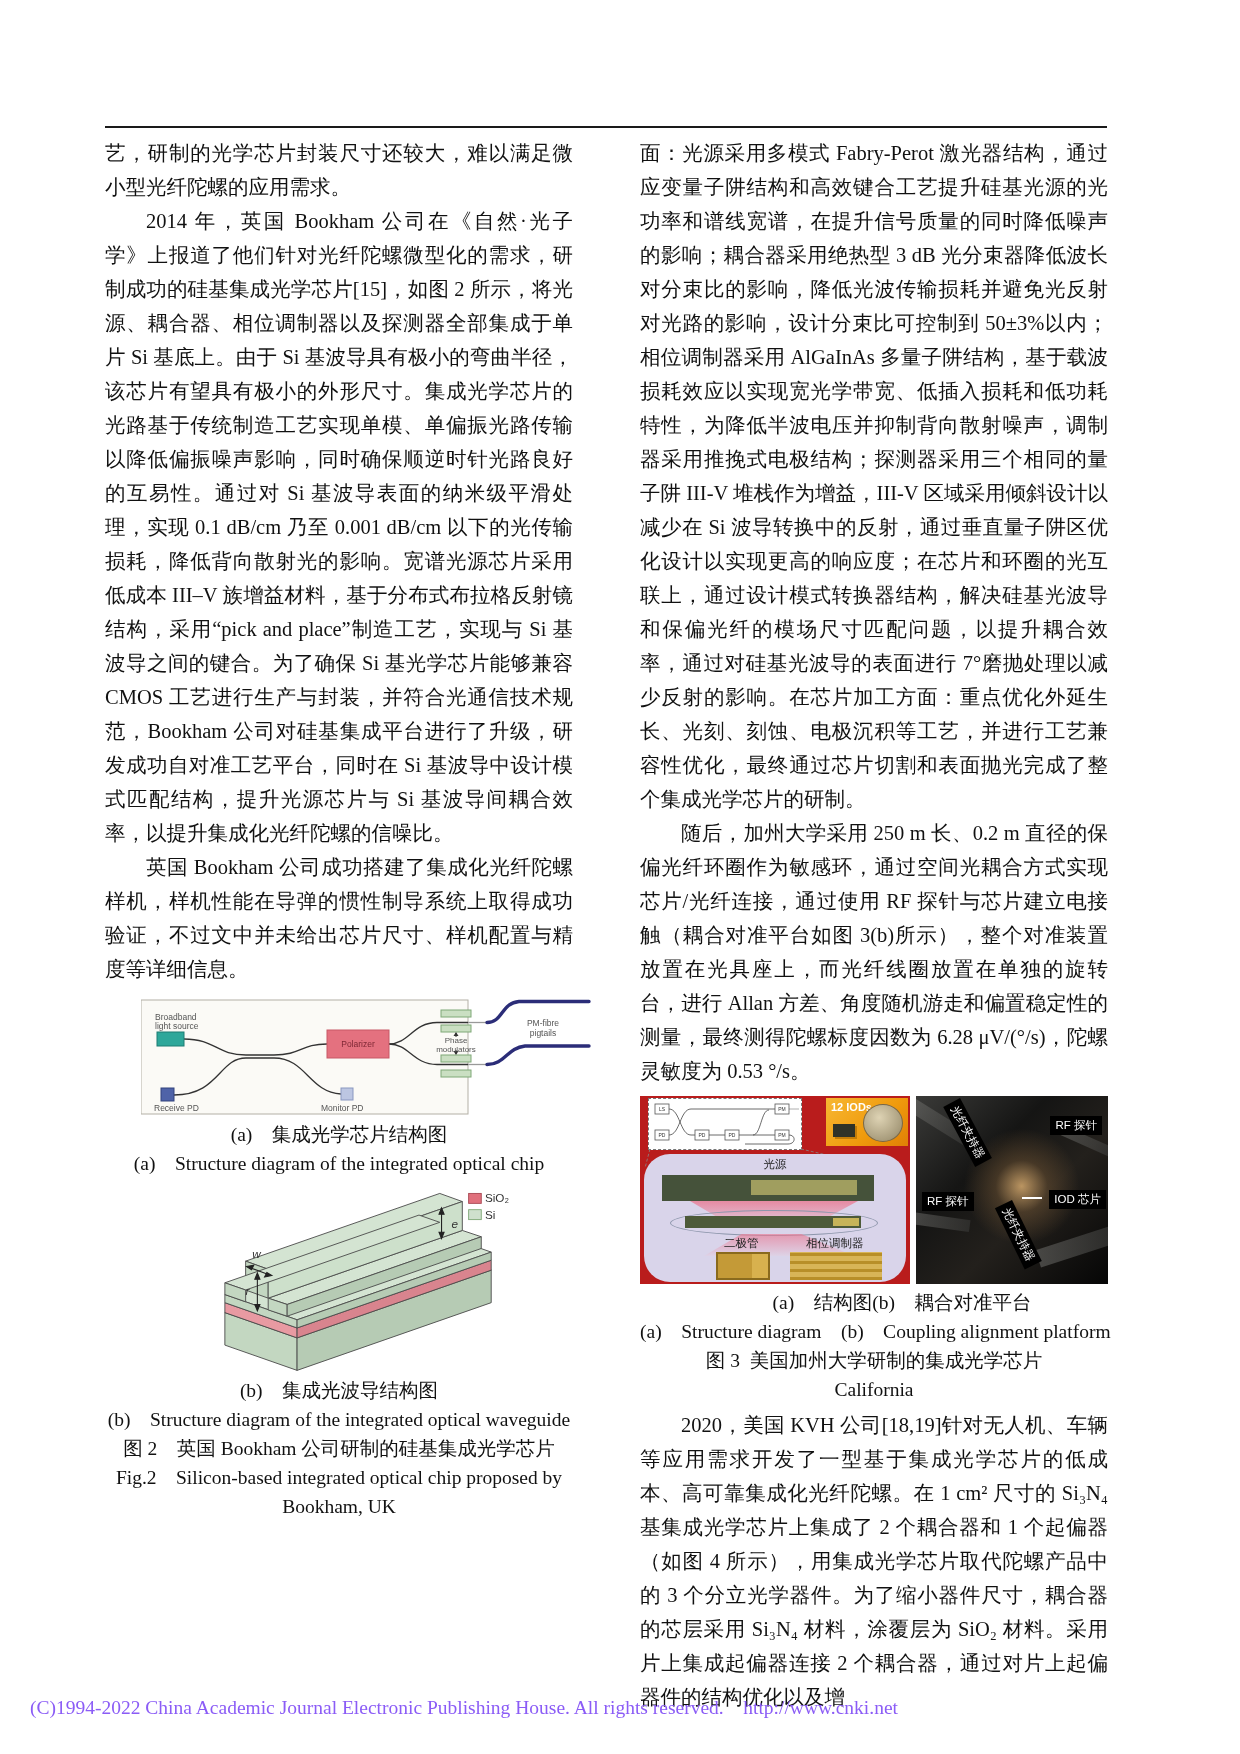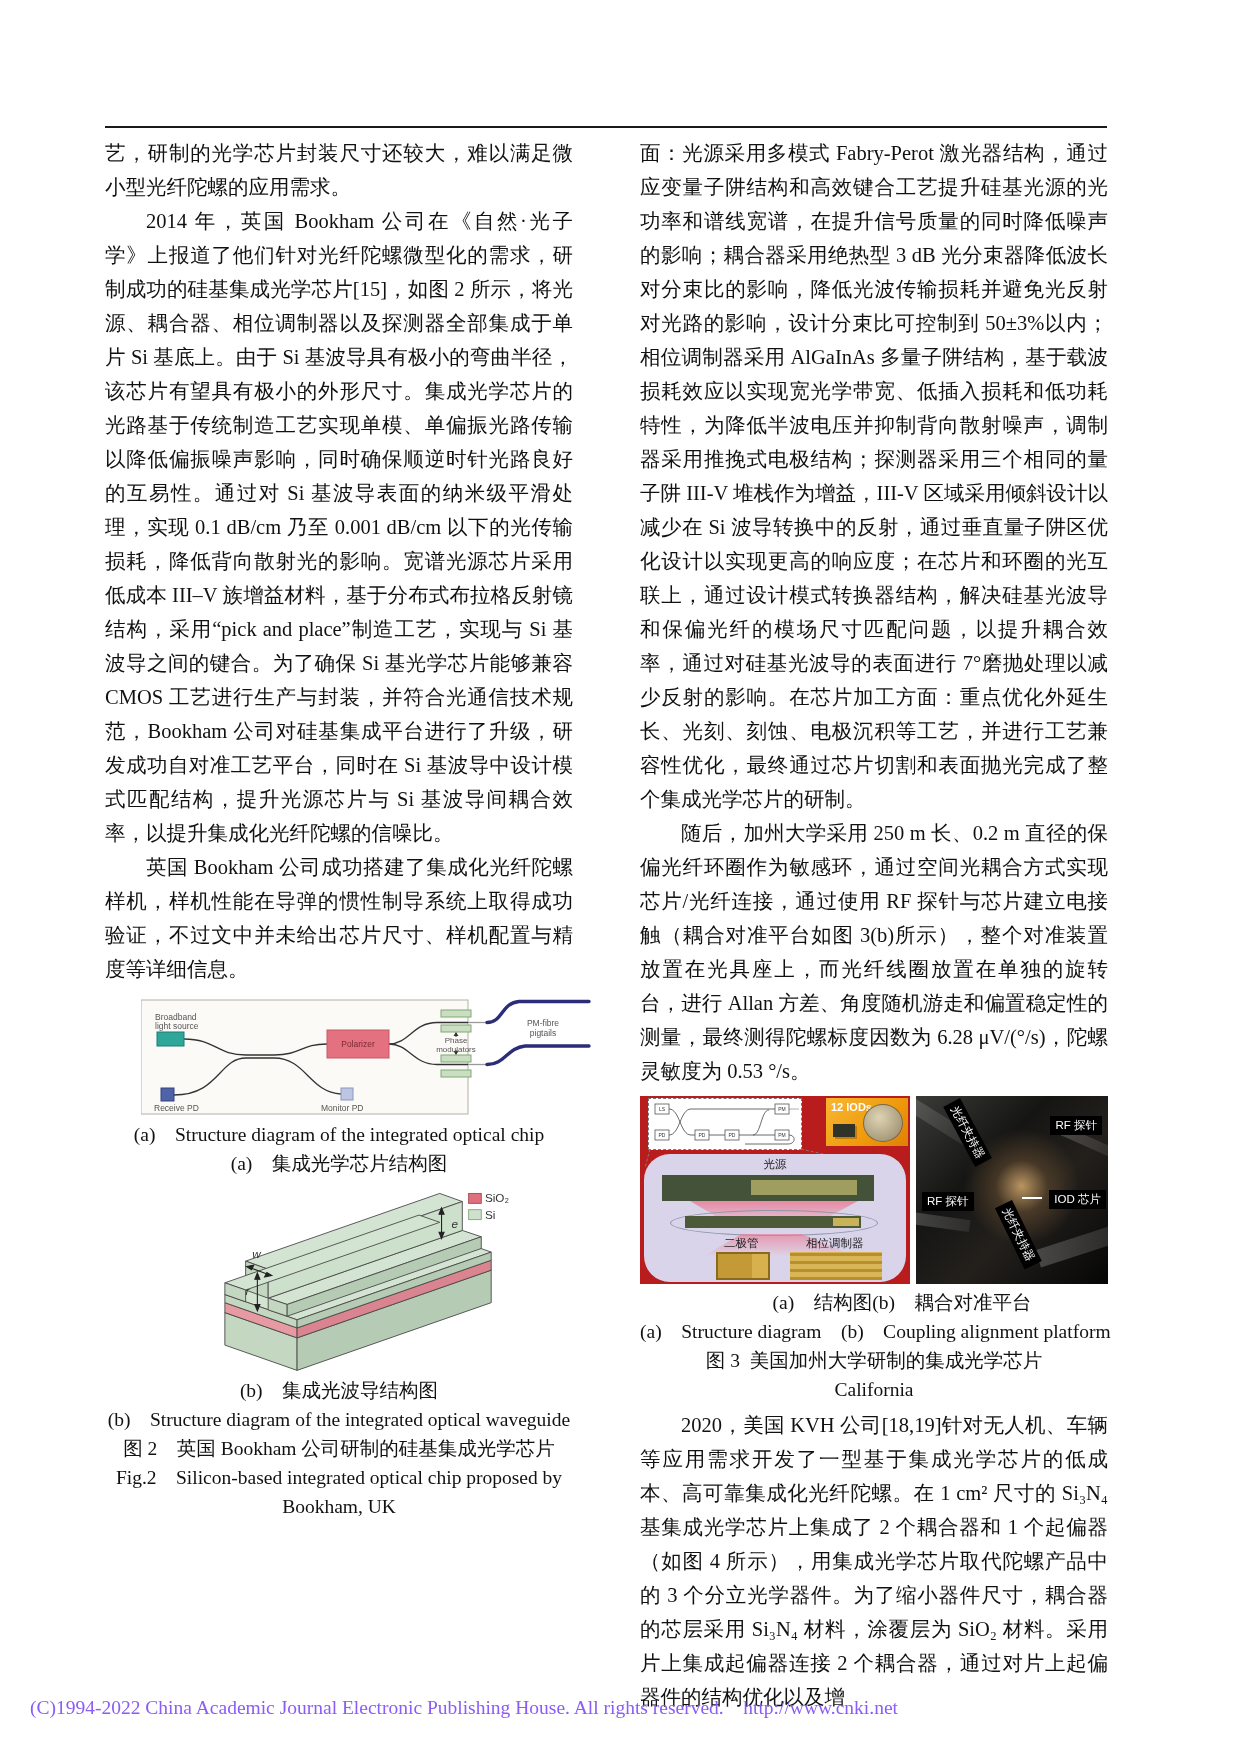--- a/index.html
+++ b/index.html
@@ -132,22 +132,22 @@
           <line x1="327" y1="68.5" x2="346" y2="68.5"></line>
         </g>
         <g stroke="#2b2d78" stroke-width="3.4" fill="none" stroke-linecap="round">
           <path d="M346,26.5 C362,26.5 360,7 378,5.5 H448"></path>
           <path d="M346,68.5 C364,68.5 366,52 384,50 H448"></path>
         </g>
         <text x="402" y="30" font-size="8.5" fill="#555" text-anchor="middle">PM-fibre</text>
         <text x="402" y="40" font-size="8.5" fill="#555" text-anchor="middle">pigtails</text>
       </svg>
     </div>
+    <p class="cap cap-cn">(a)　集成光学芯片结构图</p>
     <p class="cap">(a)    Structure diagram of the integrated optical chip</p>
-    <p class="cap cap-cn">(a)　集成光学芯片结构图</p>
 
     <div class="fig2b">
       <svg width="316" height="190" viewBox="0 0 350 210">
         <g stroke="#4a4a4a" stroke-width="1" stroke-linejoin="round">
 
           <polygon points="22,140 237,65 317,93 102,168" fill="#d4e4d2"></polygon>
           <polygon points="22,140 102,168 102,204 22,176" fill="#c3d7c1"></polygon>
           <polygon points="102,168 317,93 317,129 102,204" fill="#b6cbb4"></polygon>
 
           <polygon points="22,129 102,157 102,168 22,140" fill="#e89aa2"></polygon>

